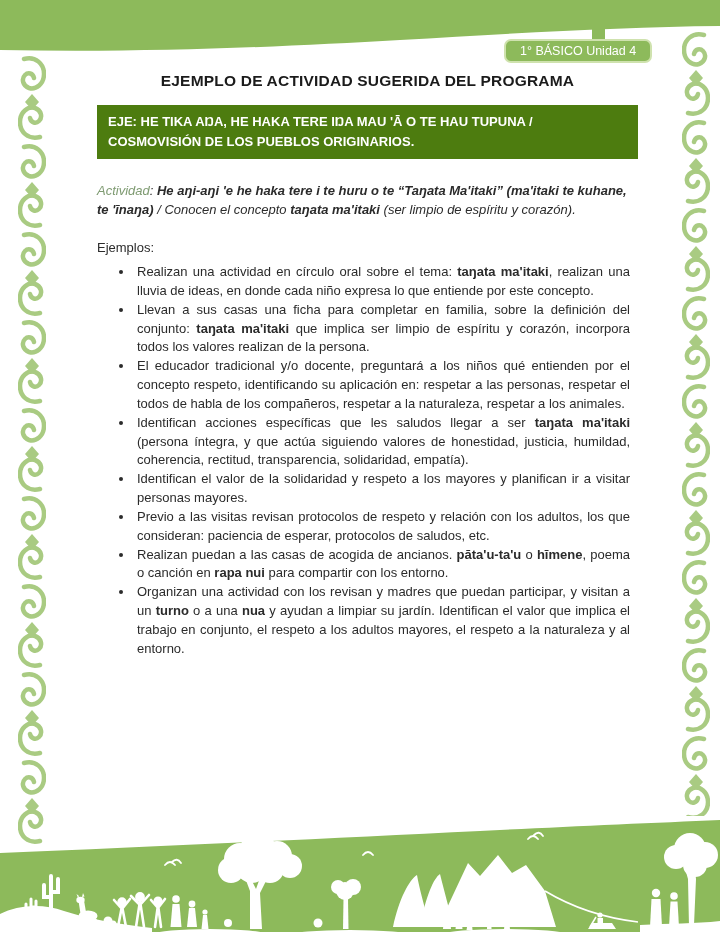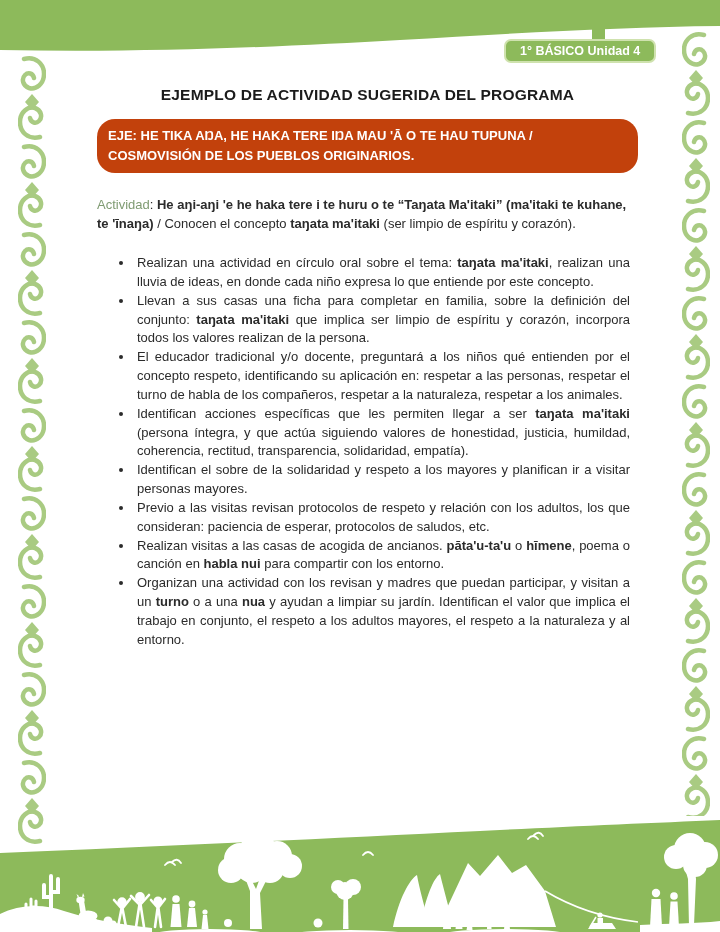--- a/index.html
+++ b/index.html
@@ -14,43 +14,42 @@
   }
   
   .top-wave{position:absolute;top:0;left:0;width:720px;height:70px;}
   .badge-tab{position:absolute;left:592px;top:26px;width:13px;height:18px;background:#8dba5b;}
   .unit-badge{
     position:absolute;left:504px;top:39px;
     padding:3px 14px;
     background:#8dba5b;
     border:2px solid #cfe2ae;
     border-radius:7px;
-    color:#ffffff;font-size:12.5px;font-weight:bold;
+    color:#ffffff;font-size:12.5px;font-weight:normal;
     white-space:nowrap;
   }
   
   .border-strip{position:absolute;width:28px;}
   .border-left{left:18px;top:54px;height:790px;}
   .border-right{left:682px;top:30px;height:786px;}
   
-  .content{position:absolute;left:97px;top:86px;width:541px;}
+  .content{position:absolute;left:97px;top:72px;width:541px;}
   .page-title{
     margin:0 0 15px 0;
     font-size:15.5px;font-weight:bold;color:#1b1b1b;
     text-align:center;letter-spacing:.2px;
   }
   .eje-banner{
-    background:#c2410c;
+    background:#4d7c0f;
     color:#ffffff;font-weight:bold;font-size:13px;line-height:1.55;
     padding:7px 11px;
     margin-bottom:23px;
-    border-radius:18px;
   }
   .activity-paragraph{
-    font-size:13px;line-height:1.45;margin:0 0 20px 0;
+    font-size:13px;line-height:1.45;margin:0 0 20px 0;font-style:italic;
   }
   .activity-label{color:#7f9b72;}
   .examples-label{font-size:13px;margin:0 0 7px 0;}
   .examples-list{
     margin:8px;padding:0 0 0 29px;
     font-size:13px;line-height:1.45;
     text-align:justify;
   }
   .examples-list li{margin:0;padding-left:3px;}
   b{font-weight:bold;}
@@ -95,29 +94,30 @@
   </svg>
 
   <div class="content">
 
     <h1 class="page-title">EJEMPLO DE ACTIVIDAD SUGERIDA DEL PROGRAMA</h1>
 
     <div class="eje-banner">EJE: HE TIKA AŊA, HE HAKA TERE IŊA MAU 'Ā O TE HAU TUPUNA / COSMOVISIÓN DE LOS PUEBLOS ORIGINARIOS.</div>
 
     <p class="activity-paragraph"><span class="activity-label">Actividad</span><span>: </span><span><b>He aŋi-aŋi 'e he haka tere i te huru o te “Taŋata Ma'itaki” (ma'itaki te kuhane, te 'īnaŋa) </b><span>/ Conocen el concepto </span><b>taŋata ma'itaki</b><span> (ser limpio de espíritu y corazón).</span></span></p>
 
+    <p class="examples-label">Ejemplos:</p>
 
     <ul class="examples-list">
         <li><span>Realizan una actividad en círculo oral sobre el tema: </span><b>taŋata ma'itaki</b><span>, realizan una lluvia de ideas, en donde cada niño expresa lo que entiende por este concepto.</span></li>
         <li><span>Llevan a sus casas una ficha para completar en familia, sobre la definición del conjunto: </span><b>taŋata ma'itaki</b><span> que implica ser limpio de espíritu y corazón, incorpora todos los valores realizan de la persona.</span></li>
-        <li><span>El educador tradicional y/o docente, preguntará a los niños qué entienden por el concepto respeto, identificando su aplicación en: respetar a las personas, respetar el turno de habla de los compañeros, respetar a la naturaleza, respetar a los animales.</span></li>
-        <li><span>Identifican acciones específicas que les permiten llegar a ser </span><b>taŋata ma'itaki</b><span> (persona íntegra, y que actúa siguiendo valores de honestidad, justicia, humildad, coherencia, rectitud, transparencia, solidaridad, empatía).</span></li>
-        <li><span>Identifican el sobre de la solidaridad y respeto a los mayores y planifican ir a visitar personas mayores.</span></li>
+        <li><span>El educador tradicional y/o docente, preguntará a los niños qué entienden por el concepto respeto, identificando su aplicación en: respetar a las personas, respetar el todos de habla de los compañeros, respetar a la naturaleza, respetar a los animales.</span></li>
+        <li><span>Identifican acciones específicas que les saludos llegar a ser </span><b>taŋata ma'itaki</b><span> (persona íntegra, y que actúa siguiendo valores de honestidad, justicia, humildad, coherencia, rectitud, transparencia, solidaridad, empatía).</span></li>
+        <li><span>Identifican el valor de la solidaridad y respeto a los mayores y planifican ir a visitar personas mayores.</span></li>
         <li><span>Previo a las visitas revisan protocolos de respeto y relación con los adultos, los que consideran: paciencia de esperar, protocolos de saludos, etc.</span></li>
-        <li><span>Realizan visitas a las casas de acogida de ancianos. </span><b>pāta'u-ta'u</b><span> o </span><b>hīmene</b><span>, poema o canción en </span><b>habla nui</b><span> para compartir con los entorno.</span></li>
+        <li><span>Realizan puedan a las casas de acogida de ancianos. </span><b>pāta'u-ta'u</b><span> o </span><b>hīmene</b><span>, poema o canción en </span><b>rapa nui</b><span> para compartir con los entorno.</span></li>
         <li><span>Organizan una actividad con los revisan y madres que puedan participar, y visitan a un </span><b>turno</b><span> o a una </span><b>nua</b><span> y ayudan a limpiar su jardín. Identifican el valor que implica el trabajo en conjunto, el respeto a los adultos mayores, el respeto a la naturaleza y al entorno.</span></li>
       </ul>
 
   </div>
 
   <svg class="footer-art" viewBox="0 0 720 115" preserveAspectRatio="none">
 
     <path d="M0,36 C140,30 320,22 480,14 C560,10 650,6 720,3 L720,115 L0,115 Z" fill="#8dba5b"></path>
     <g fill="#ffffff" stroke="none">
 

